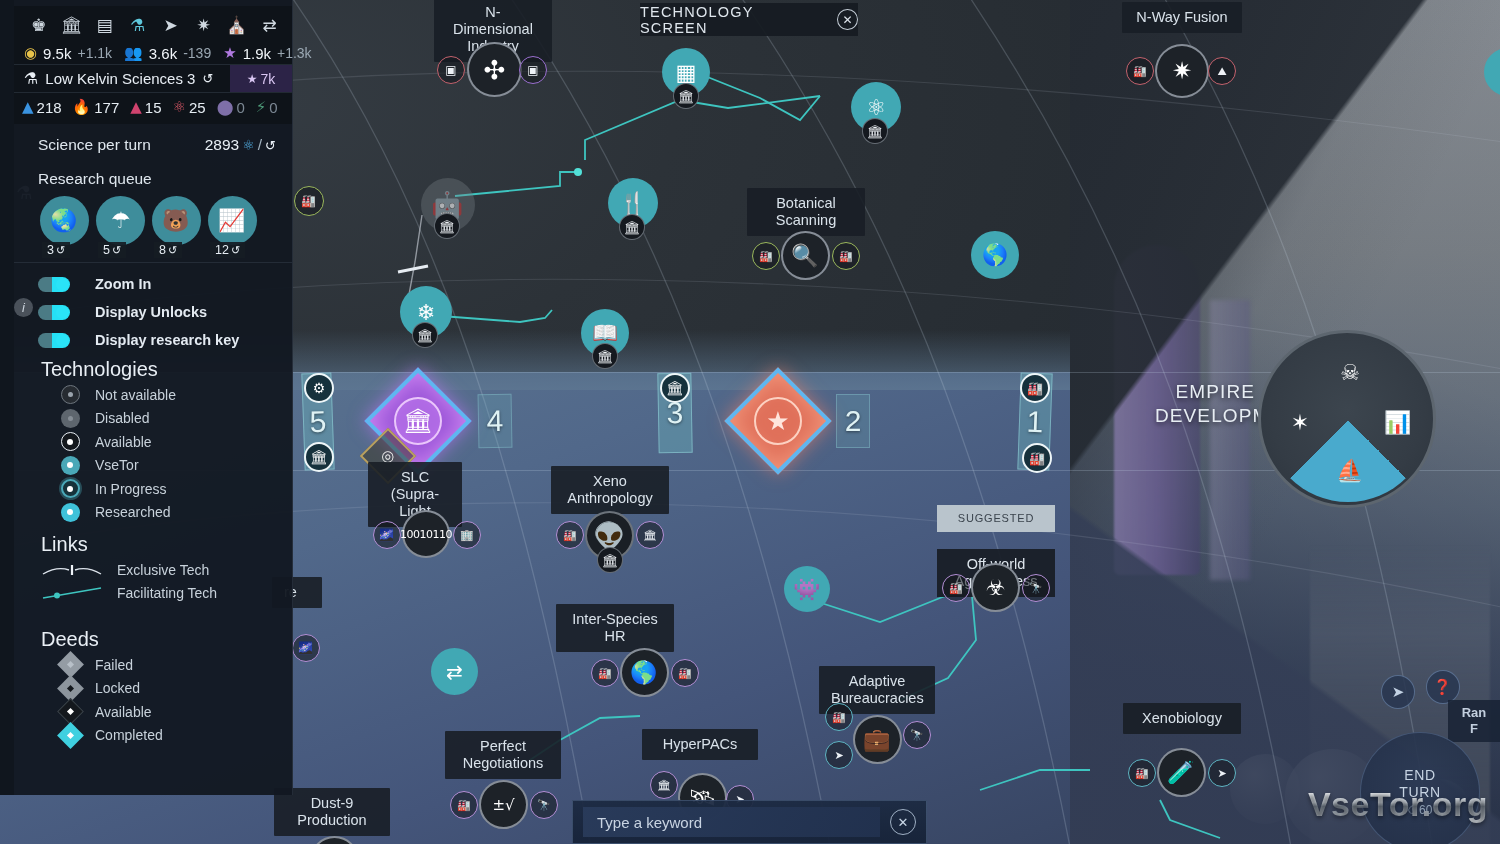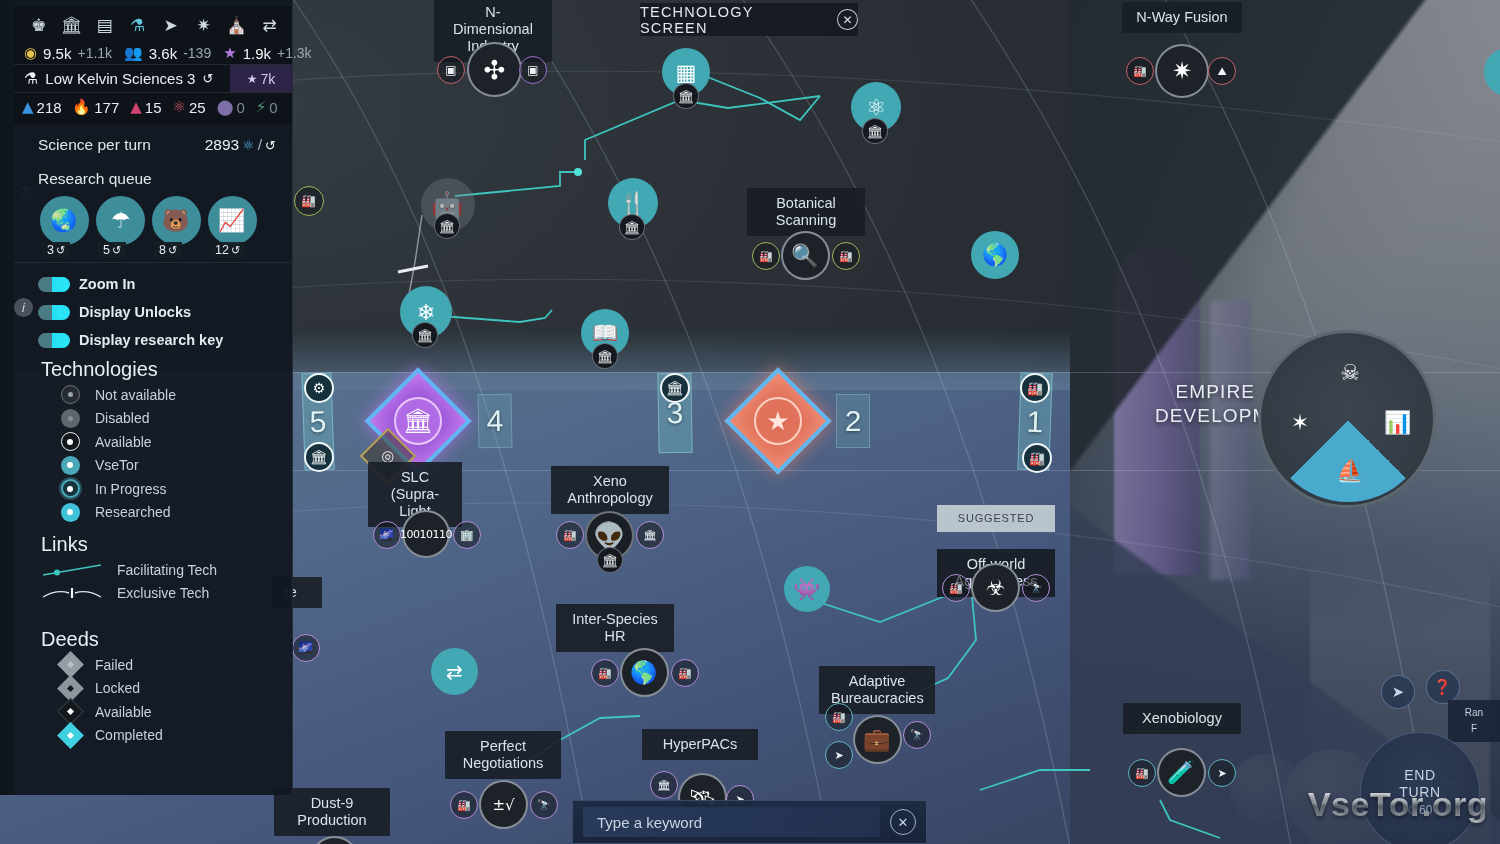--- a/index.html
+++ b/index.html
@@ -195,21 +195,21 @@
   }
   .q-badge {
     position:absolute; left:2px; bottom:-13px;
     background:rgba(22,28,36,.92); color:#e6edf3;
     font-size:12.5px; padding:1px 5px; display:flex; align-items:center; gap:2px;
   }
 
   .panel-div { position:absolute; left:14px; right:0; height:1px; background:rgba(130,150,170,.16); }
 
   .toggles { position:absolute; left:38px; top:270px; }
-  .tg-row { display:flex; align-items:center; gap:9px; height:28px; }
+  .tg-row { display:flex; align-items:center; gap:25px; height:28px; }
   .switch {
     width:32px; height:15px; border-radius:8px;
     background: linear-gradient(to right,#4b7b85 0%,#4b7b85 45%,#25e0f5 45%,#25e0f5 100%);
     position:relative;
   }
   .switch::after {
     content:""; position:absolute; right:1px; top:1px; width:13px; height:13px;
     border-radius:50%; background:#2ae3f7;
   }
   .tg-label { font-size:14.5px; color:#e3eaf1; font-weight:600; }
@@ -302,22 +302,23 @@
   #endturn .etc { font-size:12px; color:#93a4b8; display:flex; align-items:center; gap:2px; margin-top:2px; }
   .corner-ico {
     position:absolute; width:34px; height:34px; border-radius:50%;
     background: rgba(40,54,80,.85); border:1.5px solid rgba(130,160,200,.5);
     display:flex; align-items:center; justify-content:center;
     color:#c3d2e4; font-size:15px; z-index:30;
   }
   #side-label {
     position:absolute; right:0px; top:700px; width:52px;
     background: rgba(24,34,52,.85); color:#c3cfde;
-    font-size:10px; line-height:16px; padding:5px 4px; text-align:center;
+    font-size:13px; line-height:16px; padding:5px 4px; text-align:center;
     z-index:30;
+    font-weight:bold;
   }
 
   
   #watermark {
     position:absolute; right:12px; bottom:20px;
     font-size:34px; font-weight:bold; letter-spacing:.5px;
     z-index:60;
     color: #b9c2cb;
     background: linear-gradient(to bottom, #ffffff 0%, #c9d1d9 45%, #7c8794 55%, #e8edf2 100%);
     -webkit-background-clip: text; background-clip: text;
@@ -947,35 +948,35 @@
           </span>
         <span class="lg-label">Researched</span>
       </div>
     </div>
 
     <div class="legend2">
       <div class="sect-title">Links</div>
       <div class="lg-row" style="padding-left:0;">
         <span class="link-sample">
           <svg width="62" height="14">
-              <path d="M2,12 L60,2" stroke="#3ec5c0" fill="none" stroke-width="1.6"></path>
-              <circle cx="16" cy="9.6" r="3" fill="#3ec5c0"></circle>
-            </svg>
-        </span>
-        <span class="lg-label">Facilitating Tech</span>
-      </div>
-      <div class="lg-row" style="padding-left:0;">
-        <span class="link-sample">
-          <svg width="62" height="14">
               <path d="M2,11 Q16,3 28,7" stroke="#dde4ec" fill="none" stroke-width="1.4"></path>
               <path d="M34,7 Q46,3 60,11" stroke="#dde4ec" fill="none" stroke-width="1.4"></path>
               <line x1="31" y1="2" x2="31" y2="12" stroke="#eef3f8" stroke-width="2.2"></line>
             </svg>
         </span>
         <span class="lg-label">Exclusive Tech</span>
+      </div>
+      <div class="lg-row" style="padding-left:0;">
+        <span class="link-sample">
+          <svg width="62" height="14">
+              <path d="M2,12 L60,2" stroke="#3ec5c0" fill="none" stroke-width="1.6"></path>
+              <circle cx="16" cy="9.6" r="3" fill="#3ec5c0"></circle>
+            </svg>
+        </span>
+        <span class="lg-label">Facilitating Tech</span>
       </div>
     </div>
 
     <div class="legend3">
       <div class="sect-title">Deeds</div>
       <div class="lg-row">
         <span class="dot-wrap">
             <span class="dia" style="background:#949ca4;">
               <i style="background:#b8c0c8;"></i>
             </span>

